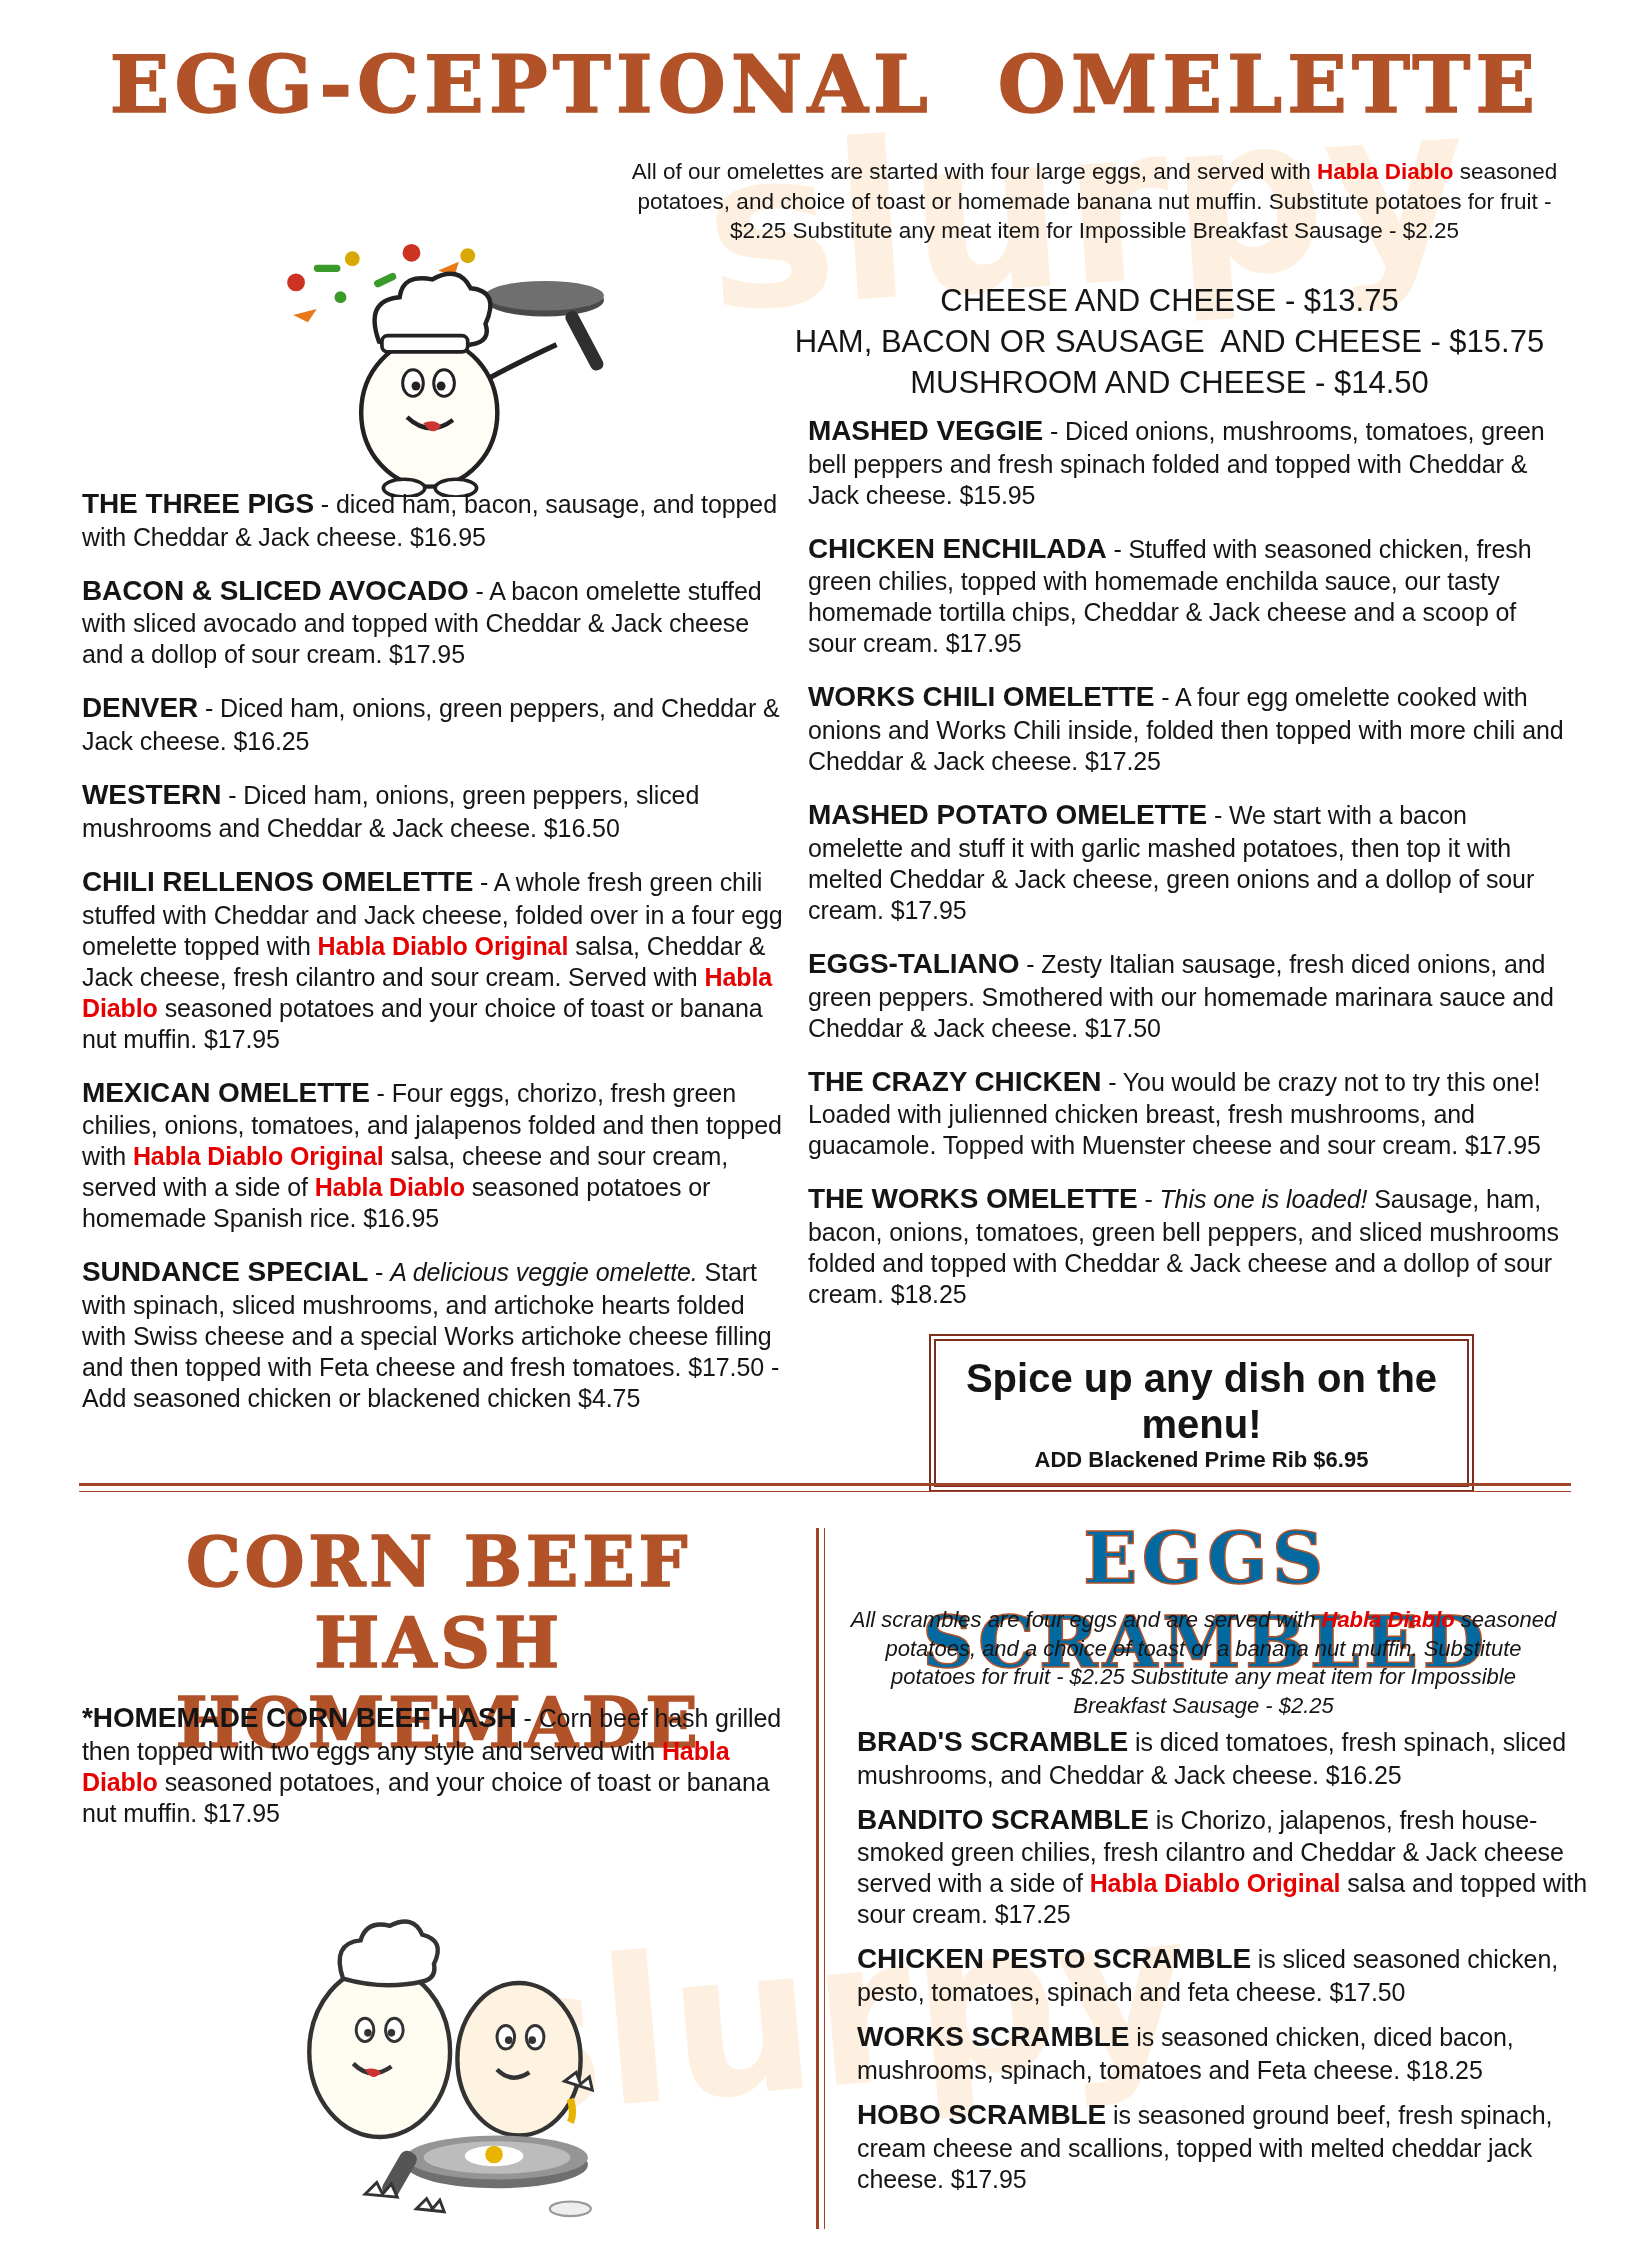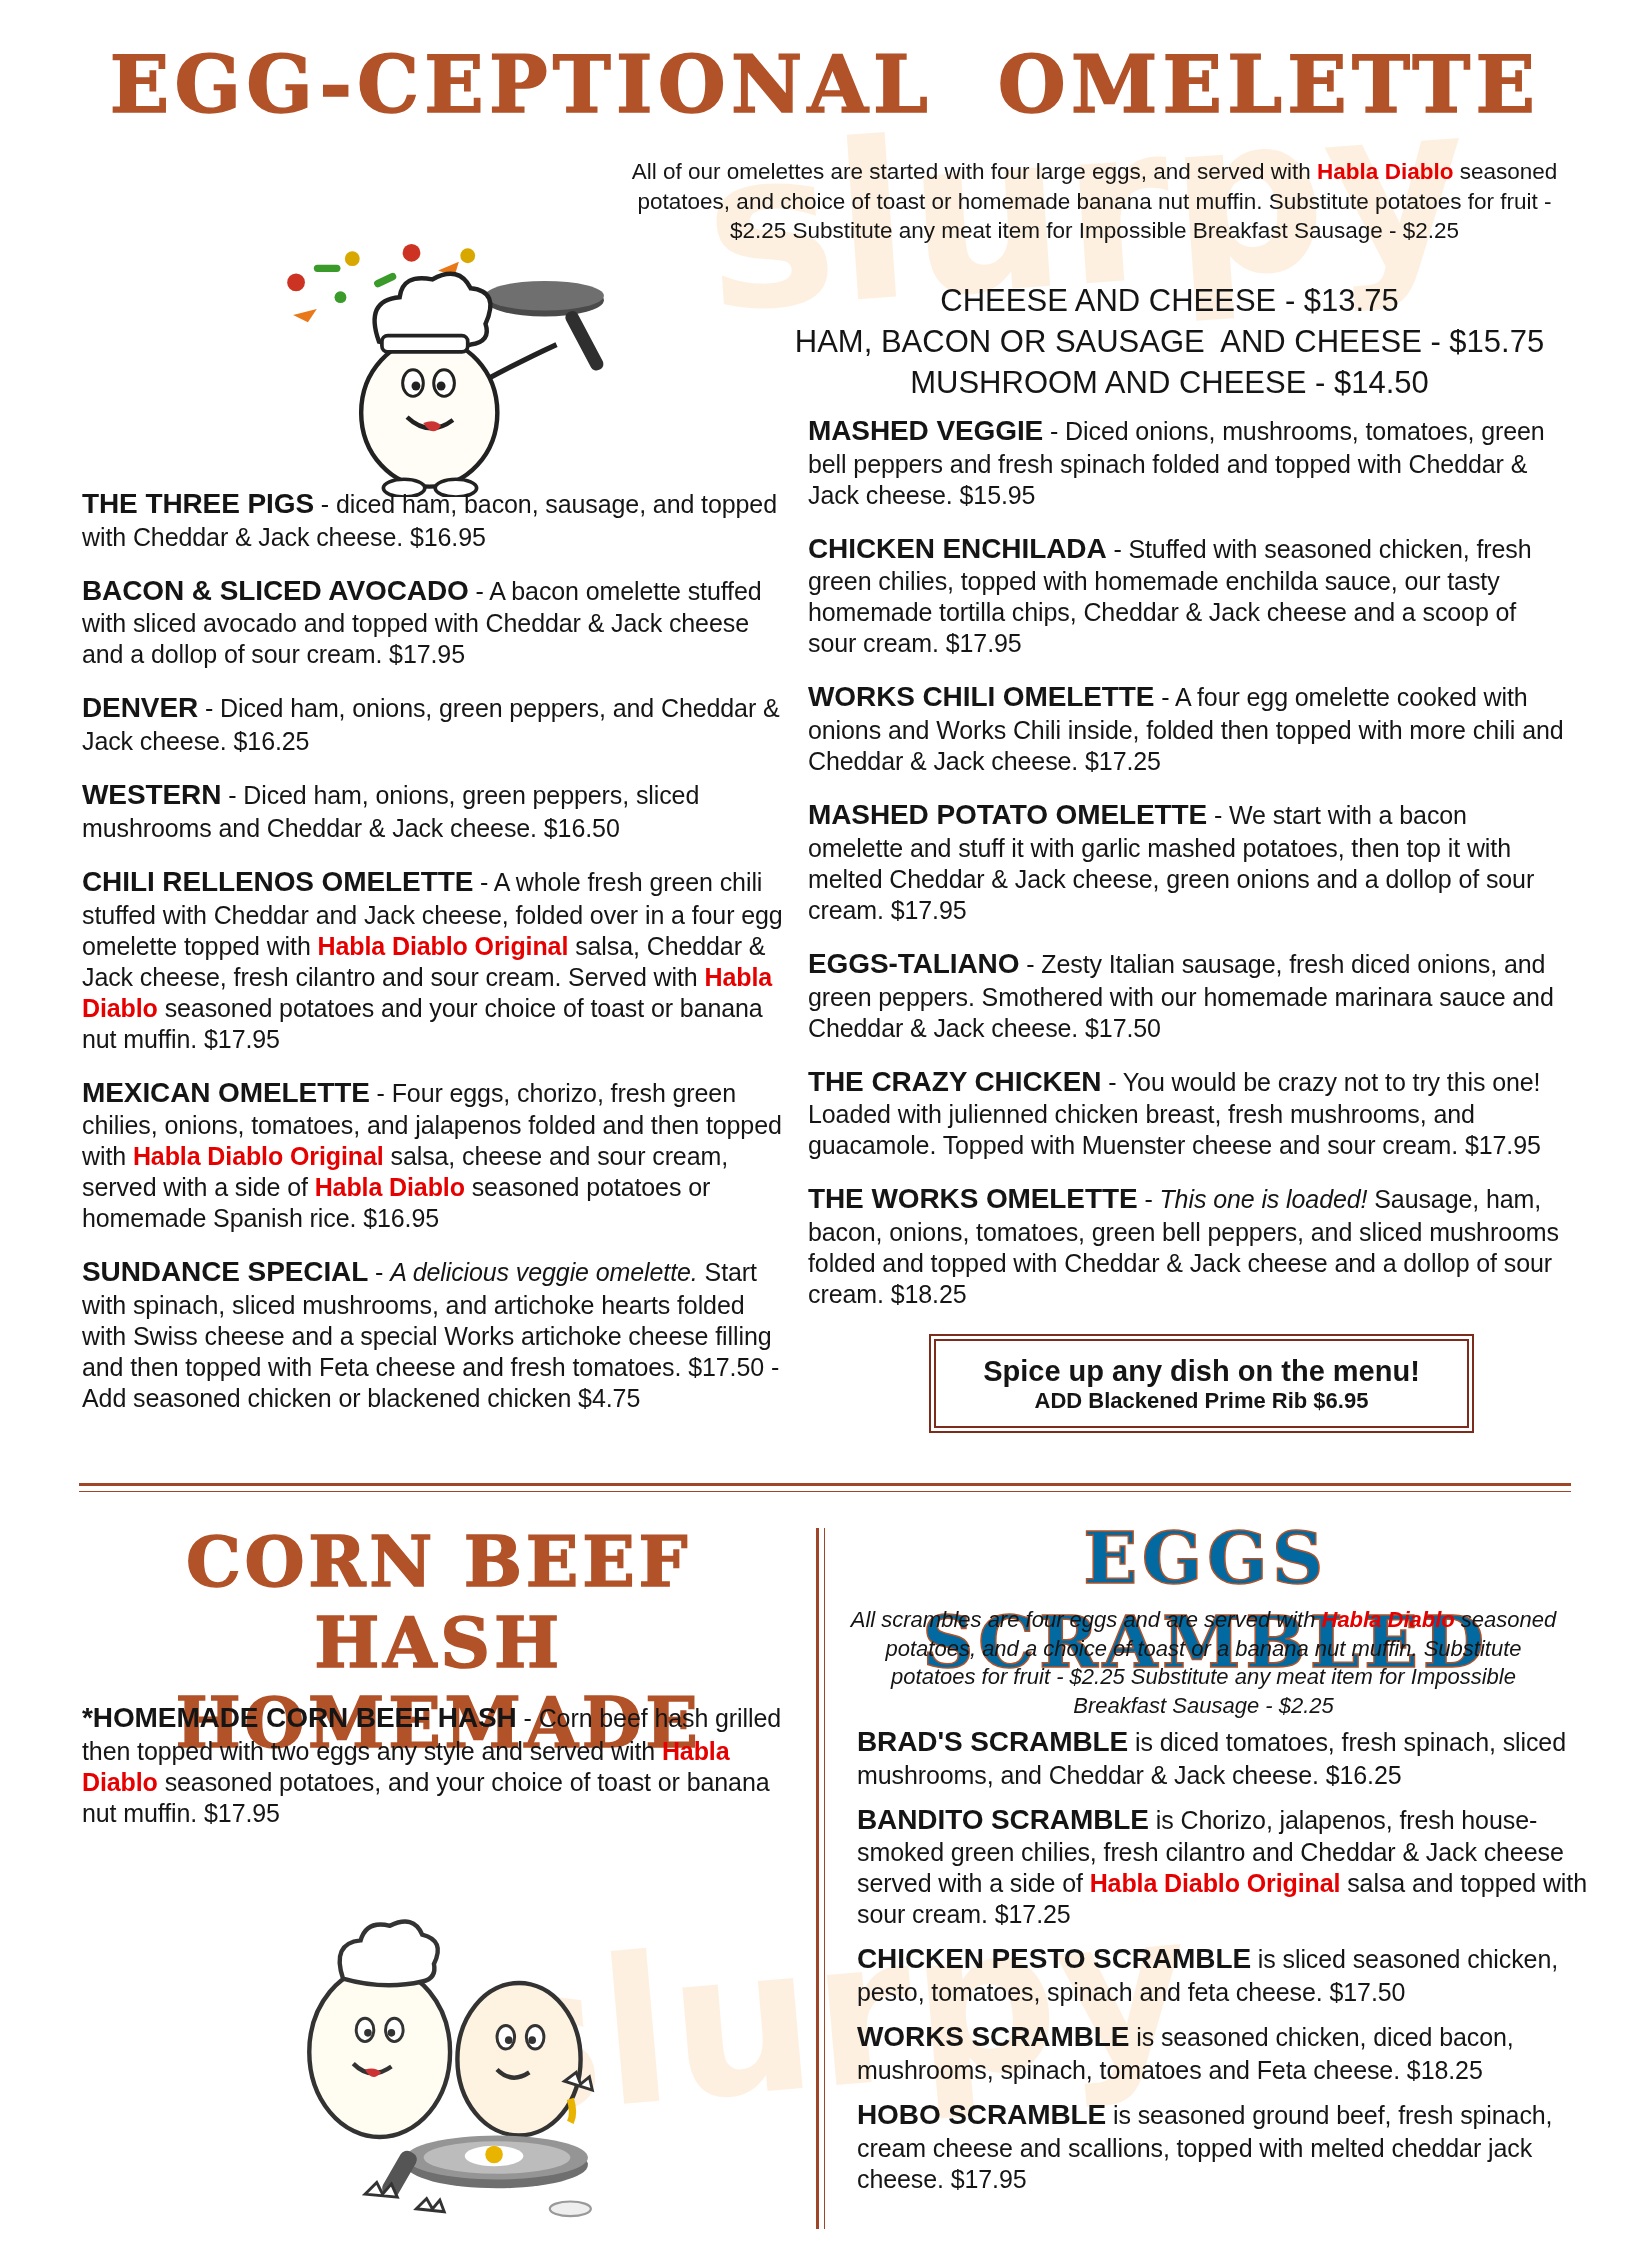--- a/index.html
+++ b/index.html
@@ -67,21 +67,21 @@
   .spice-box{
     top:1339px;left:934px;width:535px;
     box-sizing:border-box;
     border:2.2px solid #7d2b1a;
     outline:2.2px solid #7d2b1a;
     outline-offset:3.7px;
     background:#ffffff;
     text-align:center;
     padding:13.5px 15px 12px 15px;
   }
-  .spice-line1{font-weight:bold;font-size:29px;line-height:1.15;}
+  .spice-line1{font-weight:bold;font-size:40px;line-height:1.15;}
   .spice-line2{font-weight:bold;font-size:22px;line-height:1.2;}
   
   .h-divider{
     top:1483px;left:79px;width:1492px;height:5.2px;
     border-top:3.7px solid #a04527;
     border-bottom:1.5px solid #a04527;
   }
   .v-divider{
     top:1528px;left:816px;width:5.2px;height:701px;
     border-left:3.7px solid #a04527;

